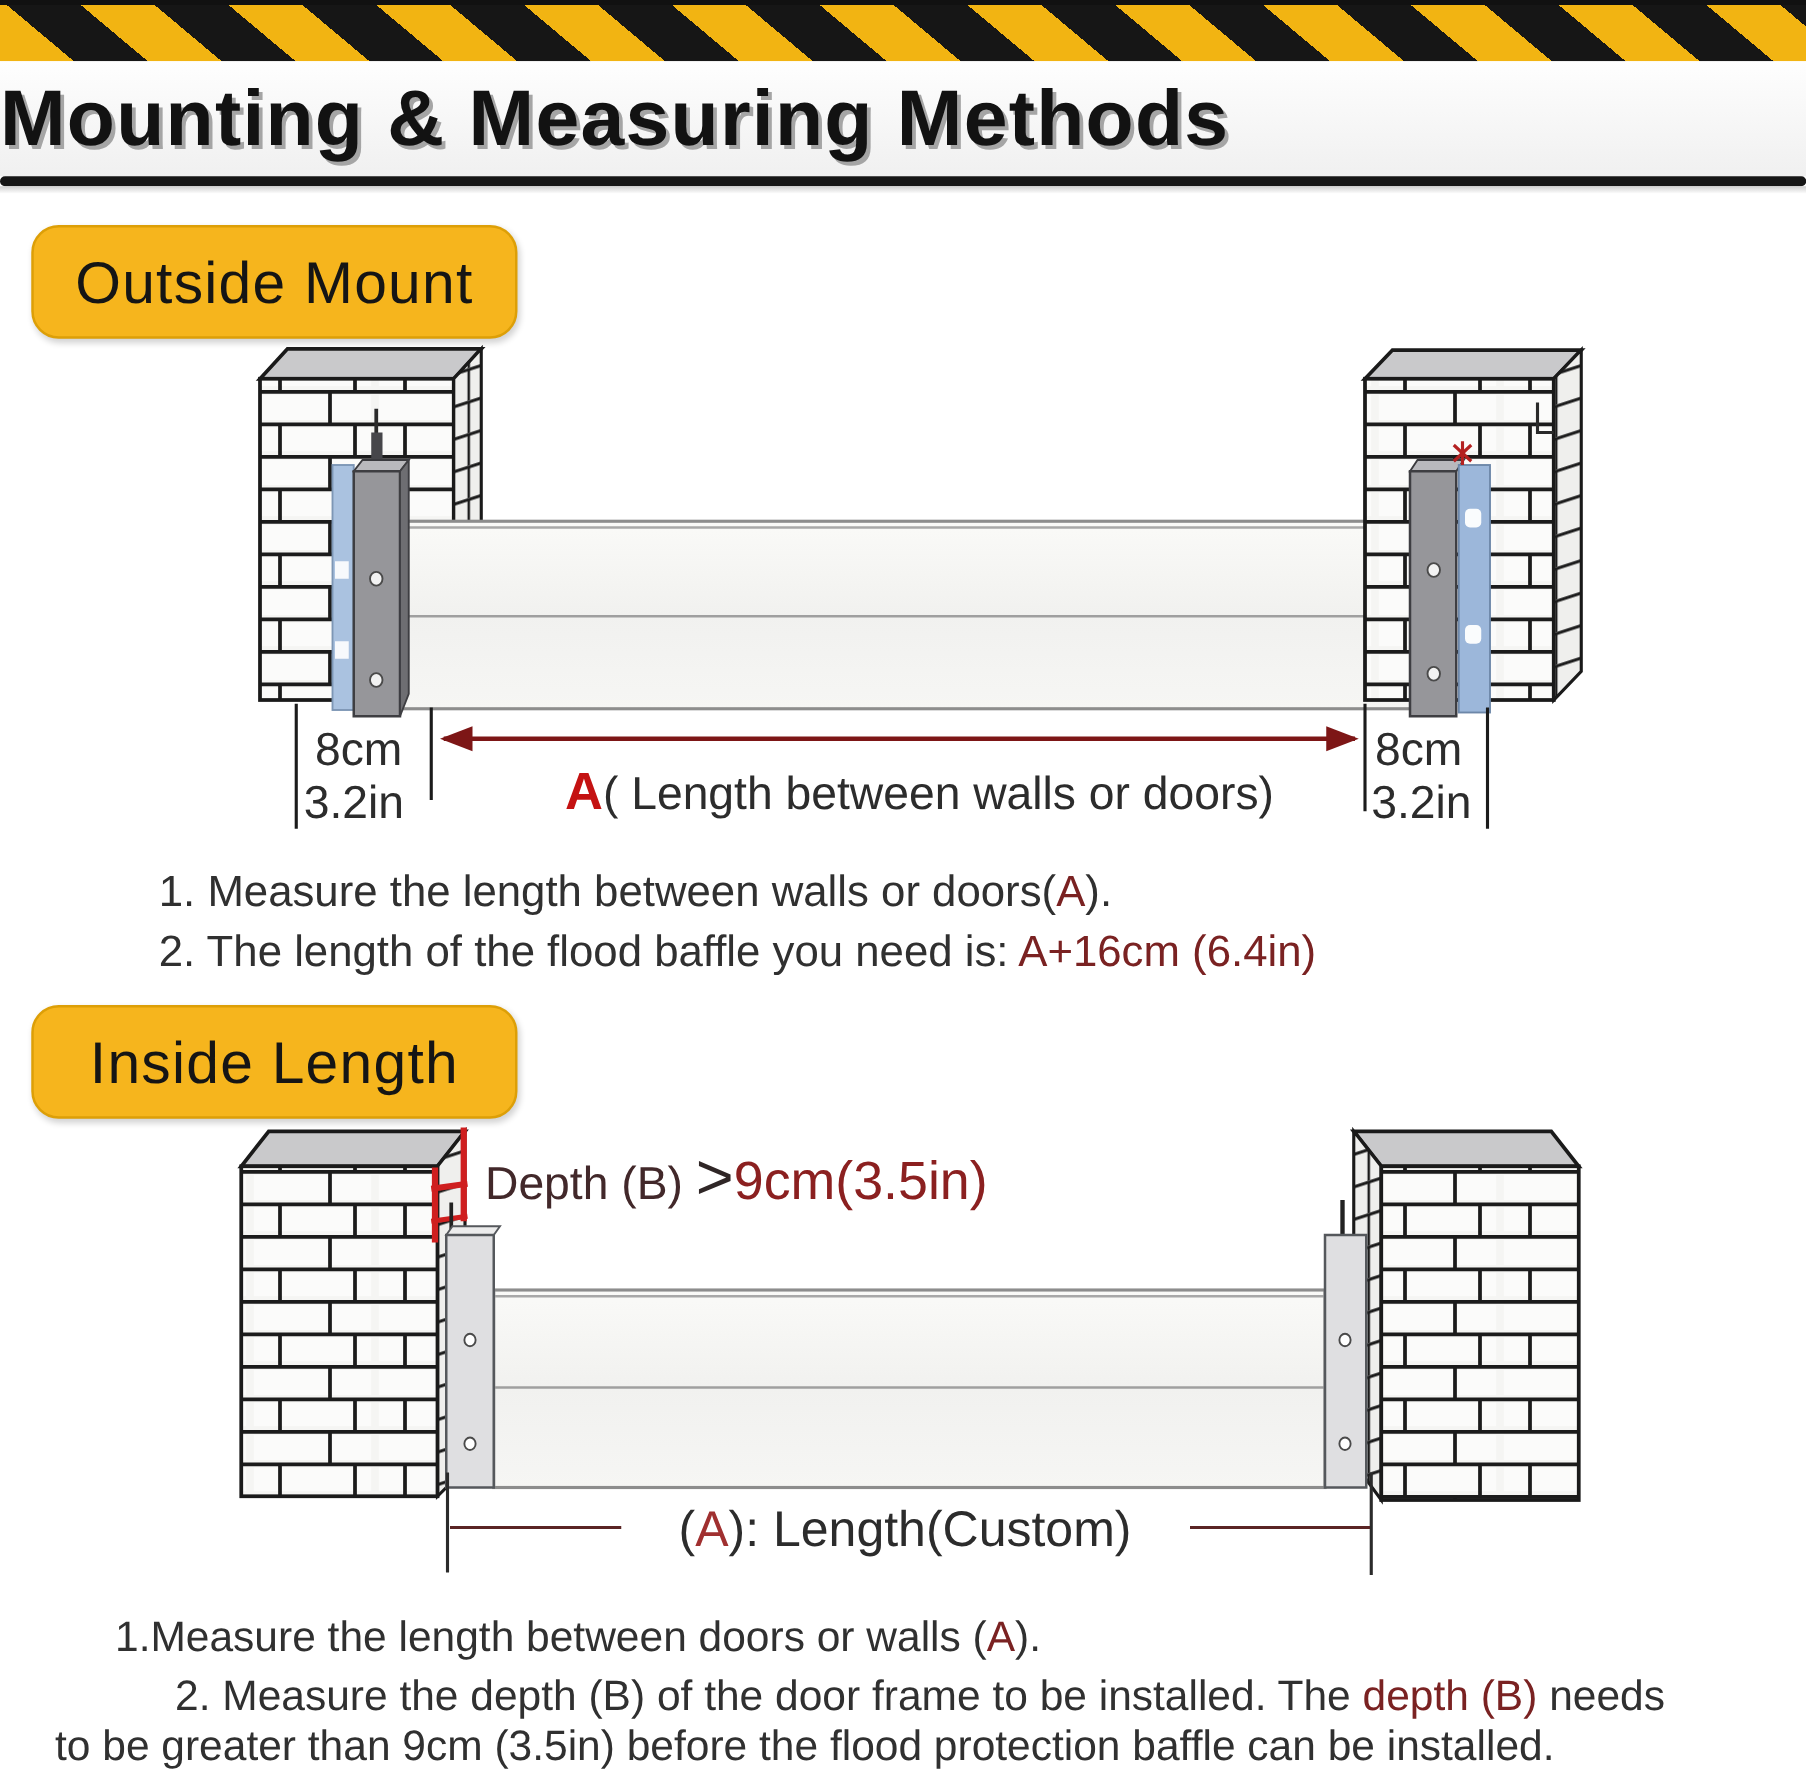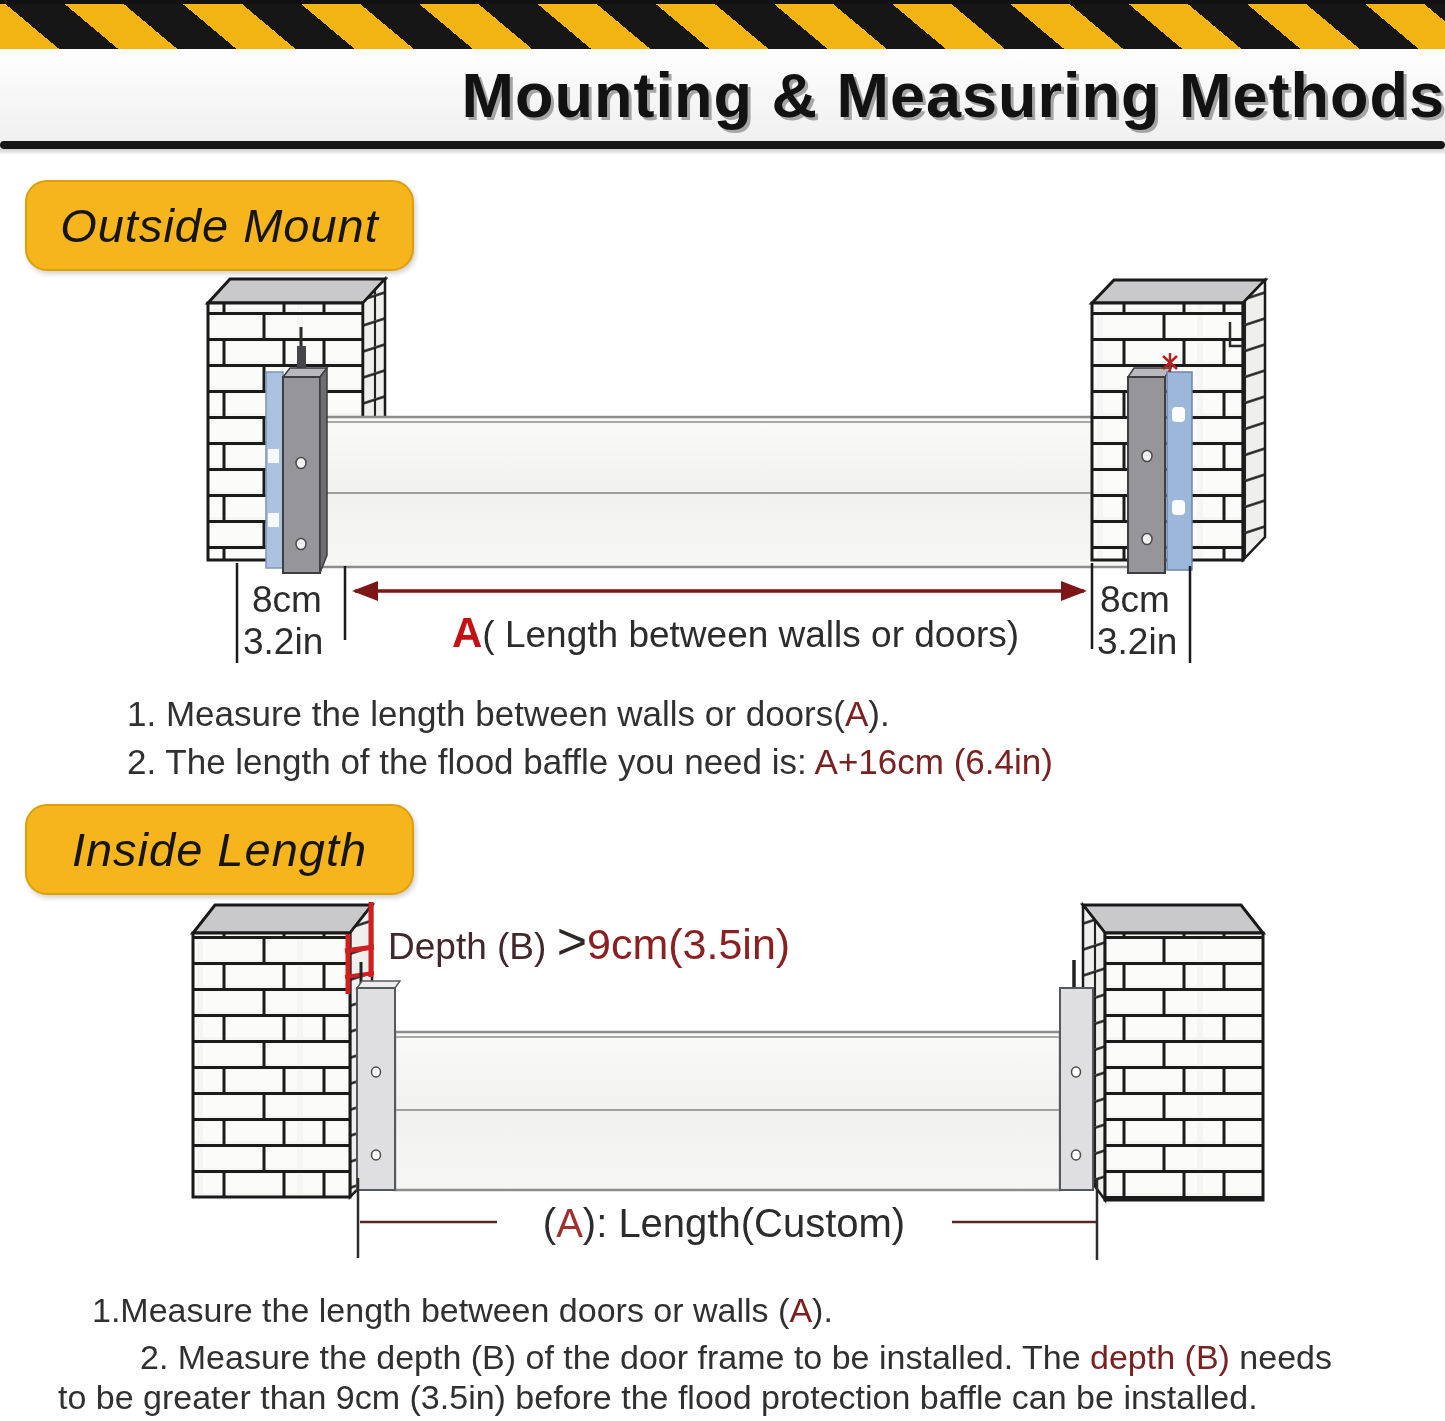--- a/index.html
+++ b/index.html
@@ -10,51 +10,51 @@
   
   .banner{position:absolute;left:0;top:0;width:1445px;height:155px;}
   .banner-top-line{position:absolute;left:0;top:0;width:100%;height:5px;background:#111;}
   .caution{
     position:absolute;left:0;top:4px;width:100%;height:45px;
     background:repeating-linear-gradient(40deg,#f2b412 0 38px,#161616 38px 76px);
   }
   .banner-title-wrap{
     position:absolute;left:0;top:49px;width:100%;height:92px;
     background:linear-gradient(#fefefe,#f0f0f0);
-    display:flex;align-items:center;justify-content:flex-end;
+    display:flex;align-items:center;justify-content:flex-start;
   }
   .banner-title{
     font-size:63px;font-weight:bold;color:#121212;letter-spacing:1px;
     text-shadow:3px 3px 0 #a5a5a5;white-space:nowrap;
   }
   .banner-bottom-line{position:absolute;left:0;top:141px;width:100%;height:8px;background:#161616;border-radius:4px;}
   .banner-shadow{position:absolute;left:0;top:149px;width:100%;height:6px;background:linear-gradient(#cfcfcf,#ffffff);}
   
   .badge{
     position:absolute;left:25px;width:385px;height:87px;
     background:#f6b51d;border:2px solid #dd9f07;border-radius:22px;
     display:flex;align-items:center;justify-content:center;
     font-size:47px;color:#151515;letter-spacing:1px;
-    box-shadow:2px 3px 5px rgba(0,0,0,0.18);z-index:3;font-style:italic;
+    box-shadow:2px 3px 5px rgba(0,0,0,0.18);z-index:3;
   }
   #badge-outside{top:180px;}
   #badge-inside{top:804px;}
   
   .diagram-svg{position:absolute;left:0;top:268px;z-index:1;}
   .diagram-svg text{font-family:"Liberation Sans",sans-serif;}
   .dim{font-size:37px;fill:#2c2c2c;}
   
   .step-line{position:absolute;font-size:35px;color:#303030;white-space:nowrap;z-index:2;}
   .step-line.small{font-size:34px;}
   .accent-maroon{color:#7a2222;}
   #out-step1{left:127px;top:694px;}
   #out-step2{left:127px;top:742px;text-align:right;}
   #in-step1{left:92px;top:1291px;}
   #in-step2a{left:100px;top:1338px;margin-left:40px;}
-  #in-step2b{left:58px;top:1378px;}
+  #in-step2b{left:44px;top:1378px;}
 </style>
 </head>
 <body>
 
 <div class="canvas">
 
   <div class="banner">
     <div class="banner-top-line"></div>
     <div class="caution"></div>
     <div class="banner-title-wrap">

